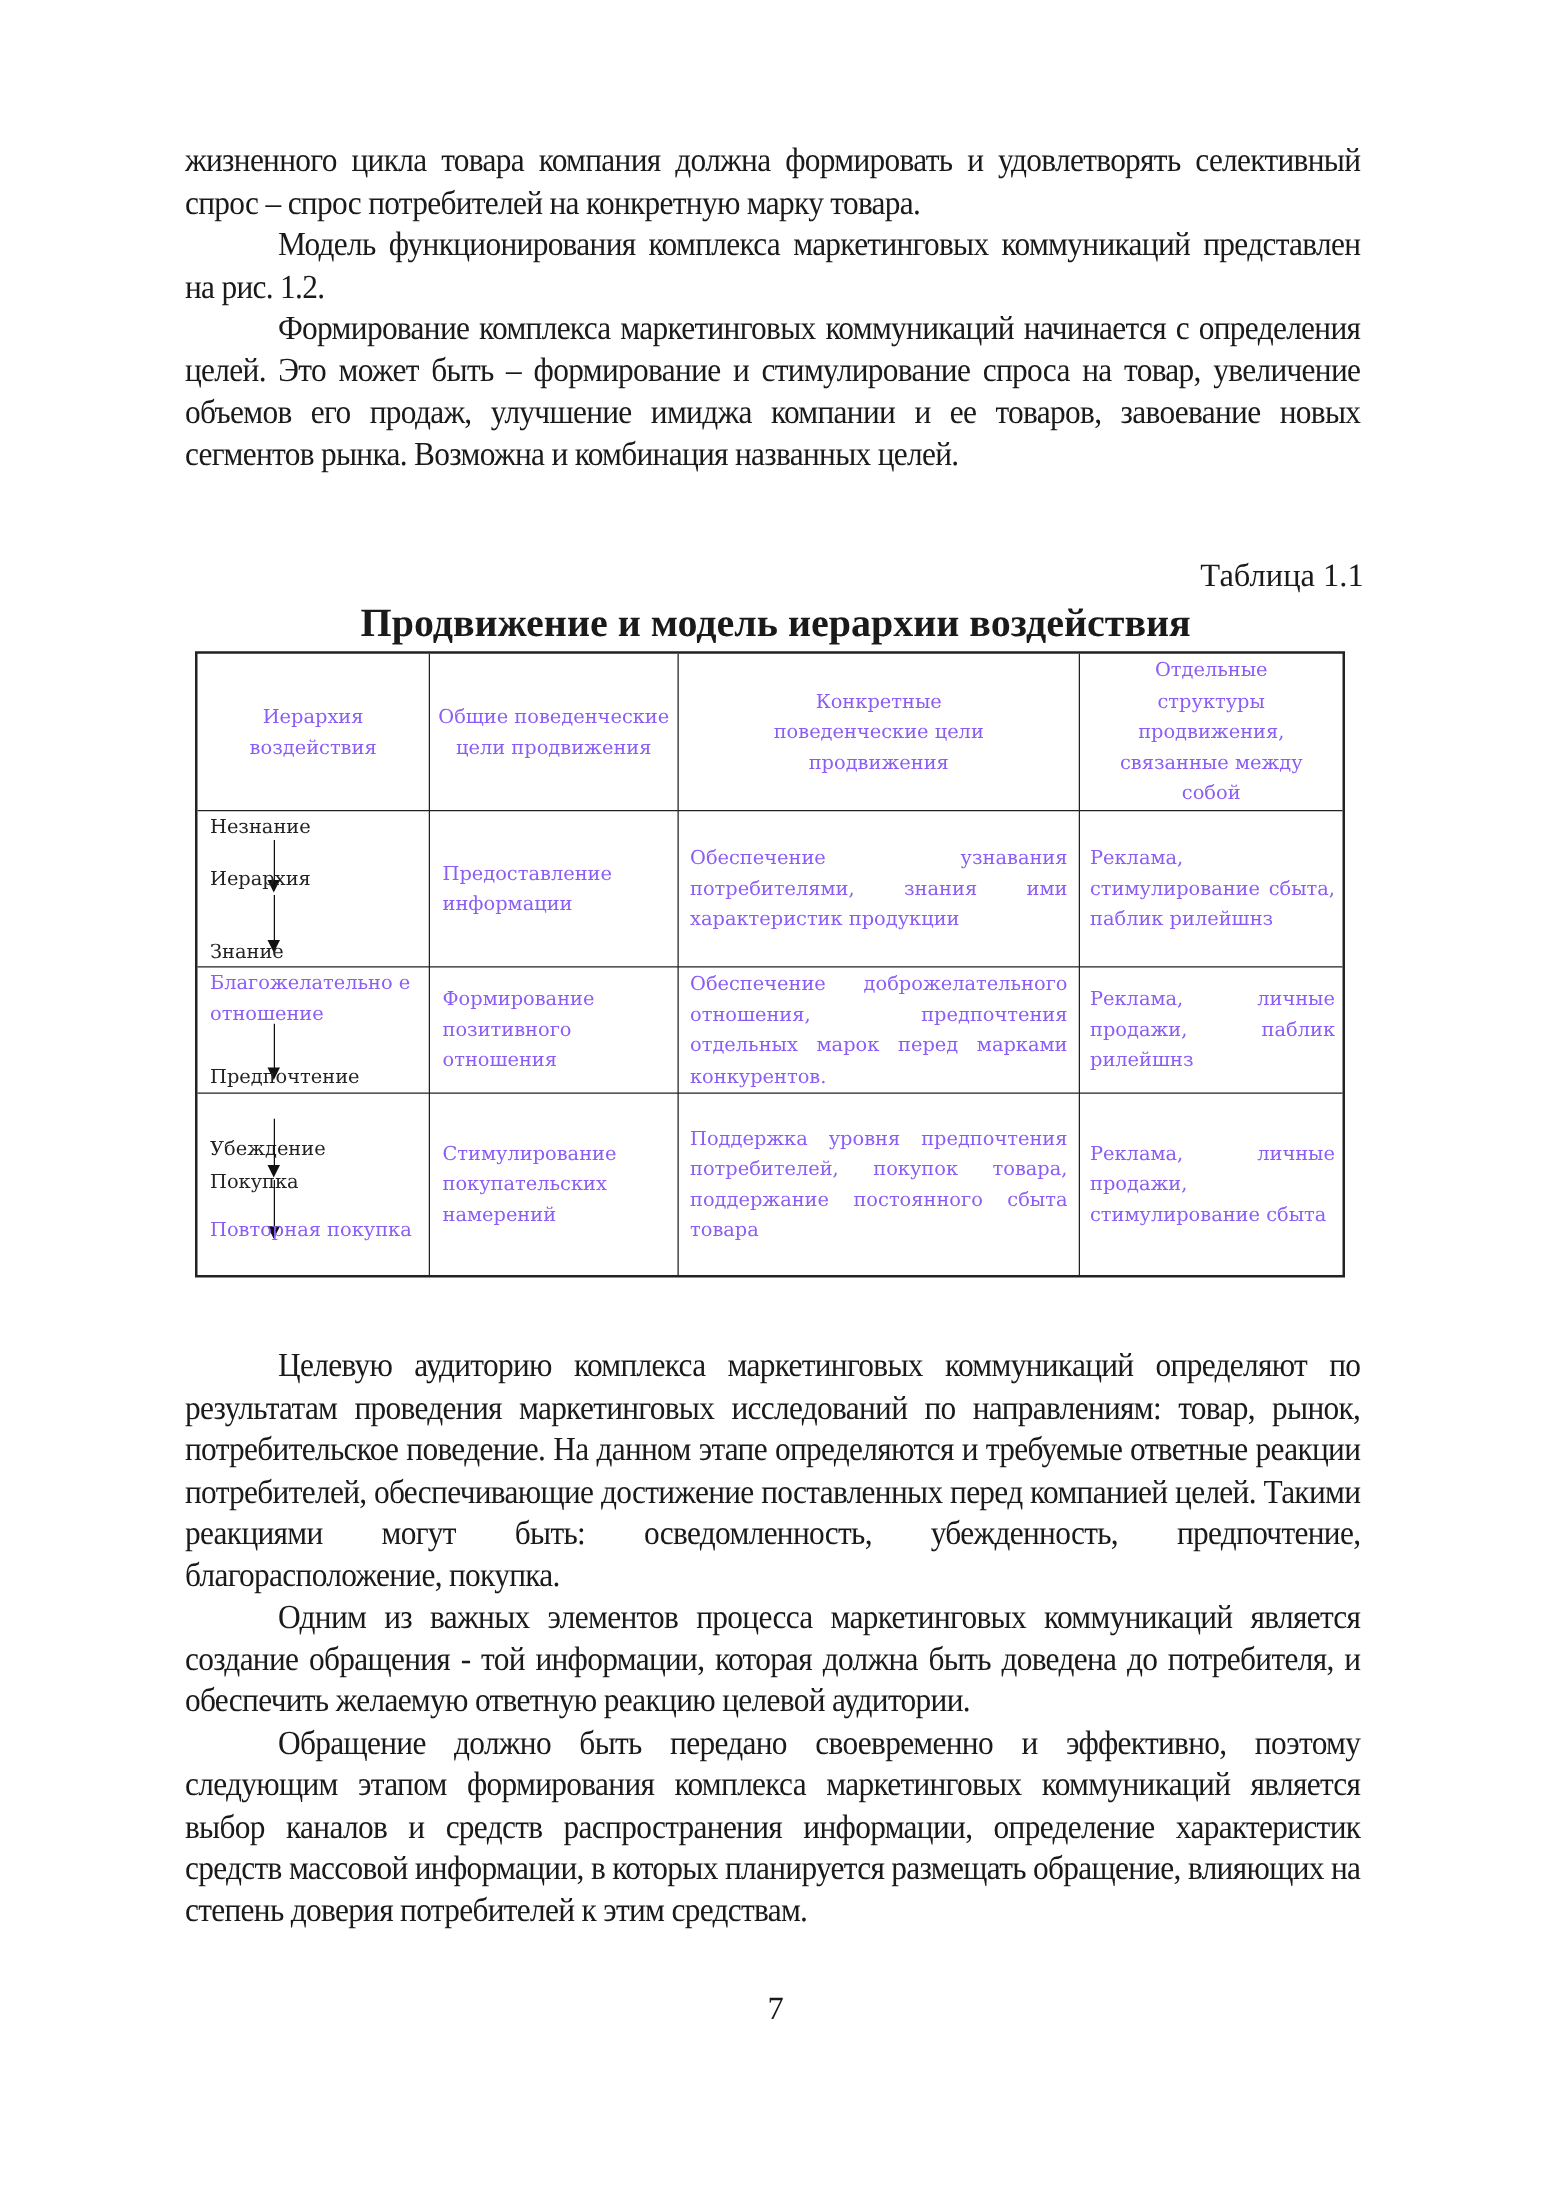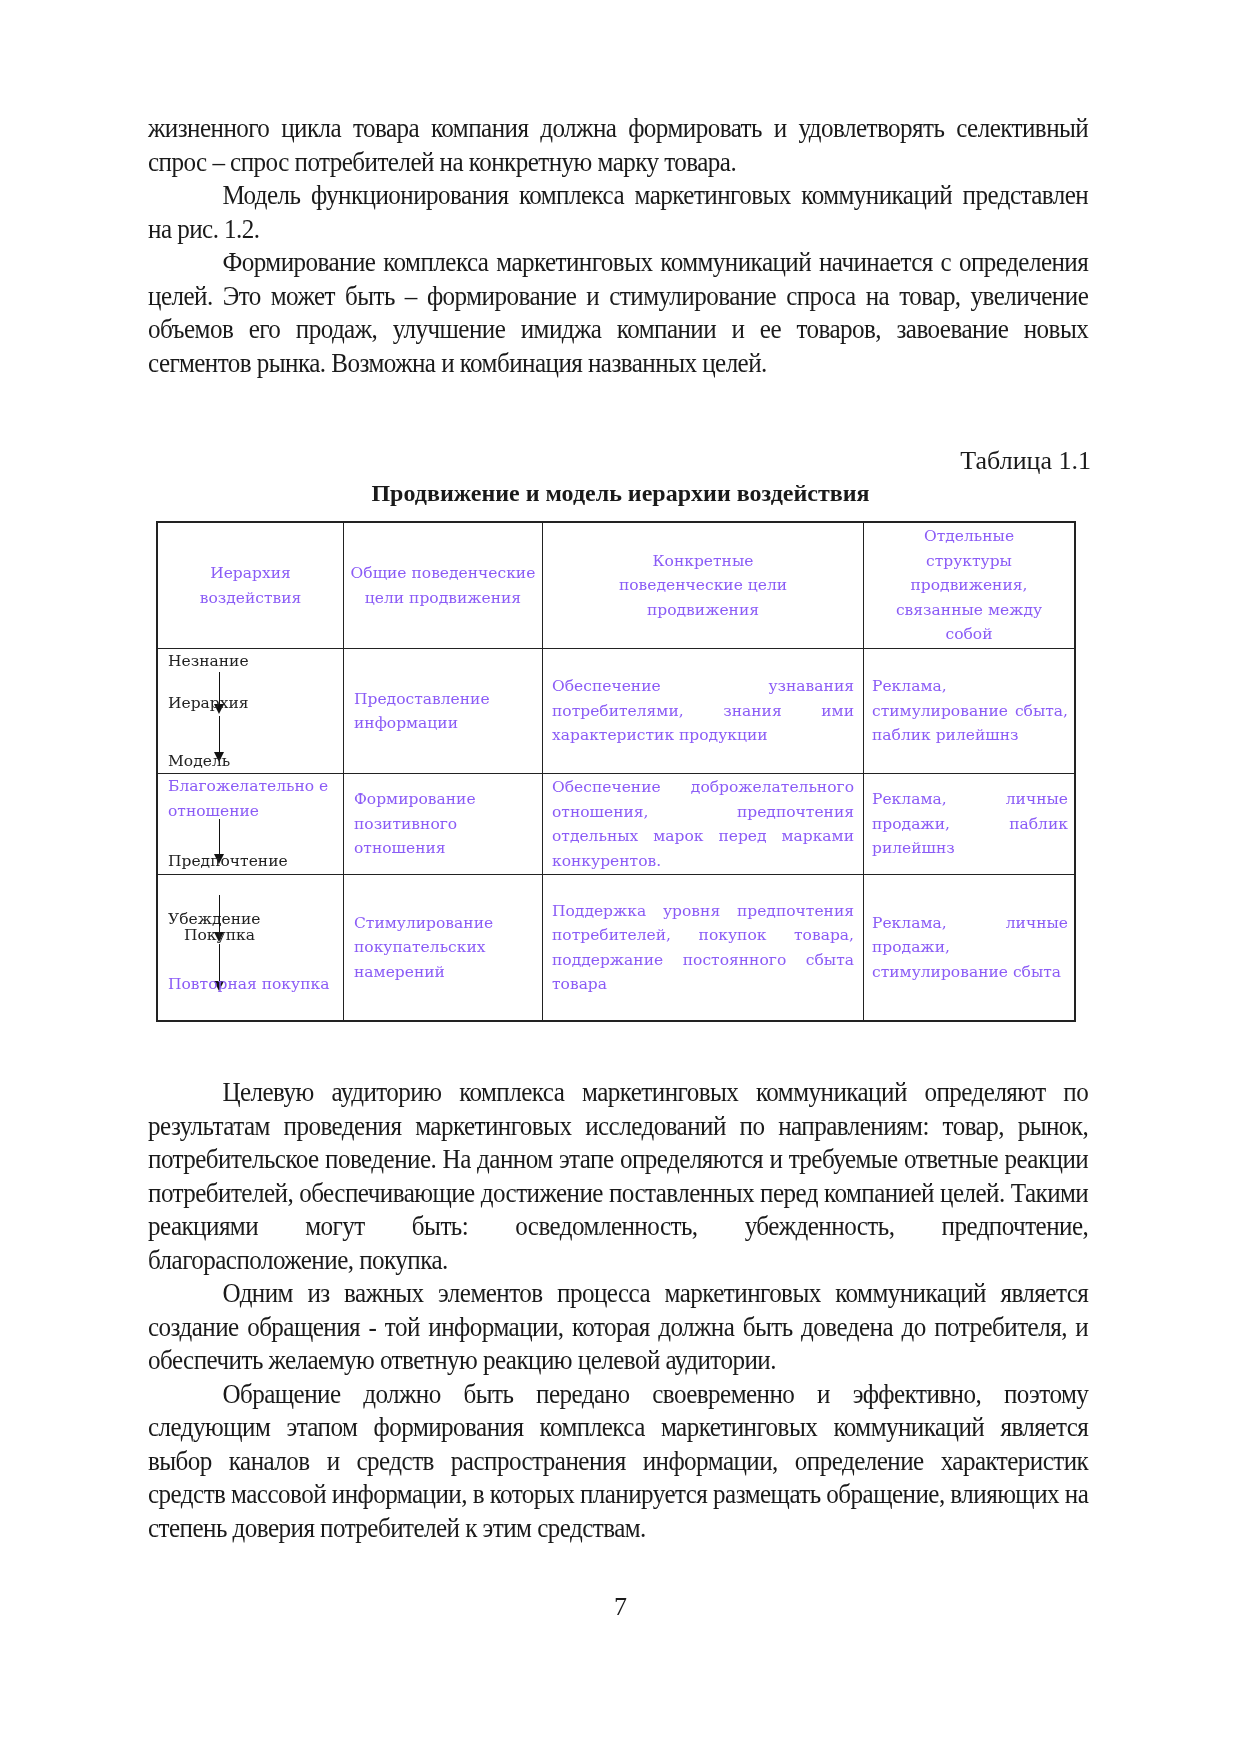--- a/index.html
+++ b/index.html
@@ -11,21 +11,21 @@
     text-align: justify; letter-spacing: -0.6px; transform: scaleX(0.93); transform-origin: left top; width: 1011px;
   }
   .text-block p { margin: 0; text-indent: 0; }
   .text-block p.indent { text-indent: 80px; }
   .table-label {
     position: absolute; right: 150px; top: 446px;
     font-family: "Liberation Serif", serif; font-size: 26px;
   }
   .table-title {
     position: absolute; left: 0; width: 1241px; top: 480px; text-align: center;
-    font-family: "Liberation Serif", serif; font-size: 24px; font-weight: bold;
+    font-family: "Liberation Serif", serif; font-size: 32px; font-weight: bold;
   }
   .tbl { position: absolute; left: 156px; top: 521px; width: 920px; height: 501px; border: 2px solid #222; box-sizing: border-box; }
   .vline { position: absolute; top: 0; bottom: 0; width: 0; border-left: 1.5px solid #222; }
   .hline { position: absolute; left: 0; right: 0; height: 0; border-top: 1.5px solid #222; }
   .cell {
     position: absolute; box-sizing: border-box;
     font-family: "DejaVu Serif", serif; font-size: 15.5px; line-height: 24.5px; color: #8b5cf6;
     display: flex; flex-direction: column; justify-content: center;
   }
   .cell.center { text-align: center; align-items: center; }
@@ -64,39 +64,39 @@
     <div class="cell center" style="left:186px;top:0;width:198px;height:125px;padding:0 6px;">Общие поведенческие цели продвижения</div>
     <div class="cell center" style="left:0;top:0;width:185px;height:125px;padding:0 6px;">Иерархия воздействия</div>
     <div class="cell center" style="left:385px;top:0;width:320px;height:125px;padding:0 50px;">Конкретные поведенческие цели продвижения</div>
     <div class="cell center" style="left:706px;top:0;width:210px;height:125px;padding:0 20px;">Отдельные структуры продвижения, связанные между собой</div>
 
     <div>
       <span class="stage" style="left:10px;top:126px;">Незнание</span>
       <div class="arrow" style="left:61px;top:149px;height:40px;"></div>
       <span class="stage" style="left:10px;top:168px;">Иерархия</span>
       <div class="arrow" style="left:61px;top:193px;height:44px;"></div>
-      <span class="stage" style="left:10px;top:226px;">Модель</span>
+      <span class="stage" style="left:10px;top:226px;">Знание</span>
       <div class="cell" style="left:196px;top:126px;width:180px;height:124px;">Предоставление информации</div>
       <div class="cell just" style="left:394px;top:126px;width:302px;height:124px;">Обеспечение узнавания потребителями, знания ими характеристик продукции</div>
       <div class="cell just" style="left:714px;top:126px;width:196px;height:124px;">Реклама, стимулирование сбыта, паблик рилейшнз</div>
     </div>
 
     <div>
       <div class="cell" style="left:10px;top:251px;width:170px;height:50px;justify-content:flex-start;">Благожелательно е отношение</div>
       <div class="arrow" style="left:61px;top:296px;height:43px;"></div>
       <span class="stage" style="left:10px;top:326px;">Предпочтение</span>
       <div class="cell" style="left:196px;top:251px;width:180px;height:100px;">Формирование позитивного отношения</div>
       <div class="cell just" style="left:394px;top:251px;width:302px;height:100px;">Обеспечение доброжелательного отношения, предпочтения отдельных марок перед марками конкурентов.</div>
       <div class="cell just" style="left:714px;top:251px;width:196px;height:100px;">Реклама, личные продажи, паблик рилейшнз</div>
     </div>
 
     <div>
       <span class="stage" style="left:10px;top:352px;margin-top:32px;">Убеждение</span>
       <div class="arrow" style="left:61px;top:372px;height:45px;"></div>
-      <span class="stage" style="left:10px;top:400px;margin-left:16px;">Покупка</span>
+      <span class="stage" style="left:10px;top:410px;">Покупка</span>
       <div class="arrow" style="left:61px;top:421px;height:45px;"></div>
       <div class="cell" style="left:10px;top:449px;width:170px;height:50px;justify-content:flex-start;">Повторная покупка</div>
       <div class="cell" style="left:196px;top:352px;width:180px;height:145px;">Стимулирование покупательских намерений</div>
       <div class="cell just" style="left:394px;top:352px;width:302px;height:145px;">Поддержка уровня предпочтения потребителей, покупок товара, поддержание постоянного сбыта товара</div>
       <div class="cell just" style="left:714px;top:352px;width:196px;height:145px;">Реклама, личные продажи, стимулирование сбыта</div>
     </div>
   </div>
 
   <div class="text-block" style="top:1076px;">
     <p class="indent">Целевую аудиторию комплекса маркетинговых коммуникаций определяют по результатам проведения маркетинговых исследований по направлениям: товар, рынок, потребительское поведение. На данном этапе определяются и требуемые ответные реакции потребителей, обеспечивающие достижение поставленных перед компанией целей. Такими реакциями могут быть: осведомленность, убежденность, предпочтение, благорасположение, покупка.</p>

